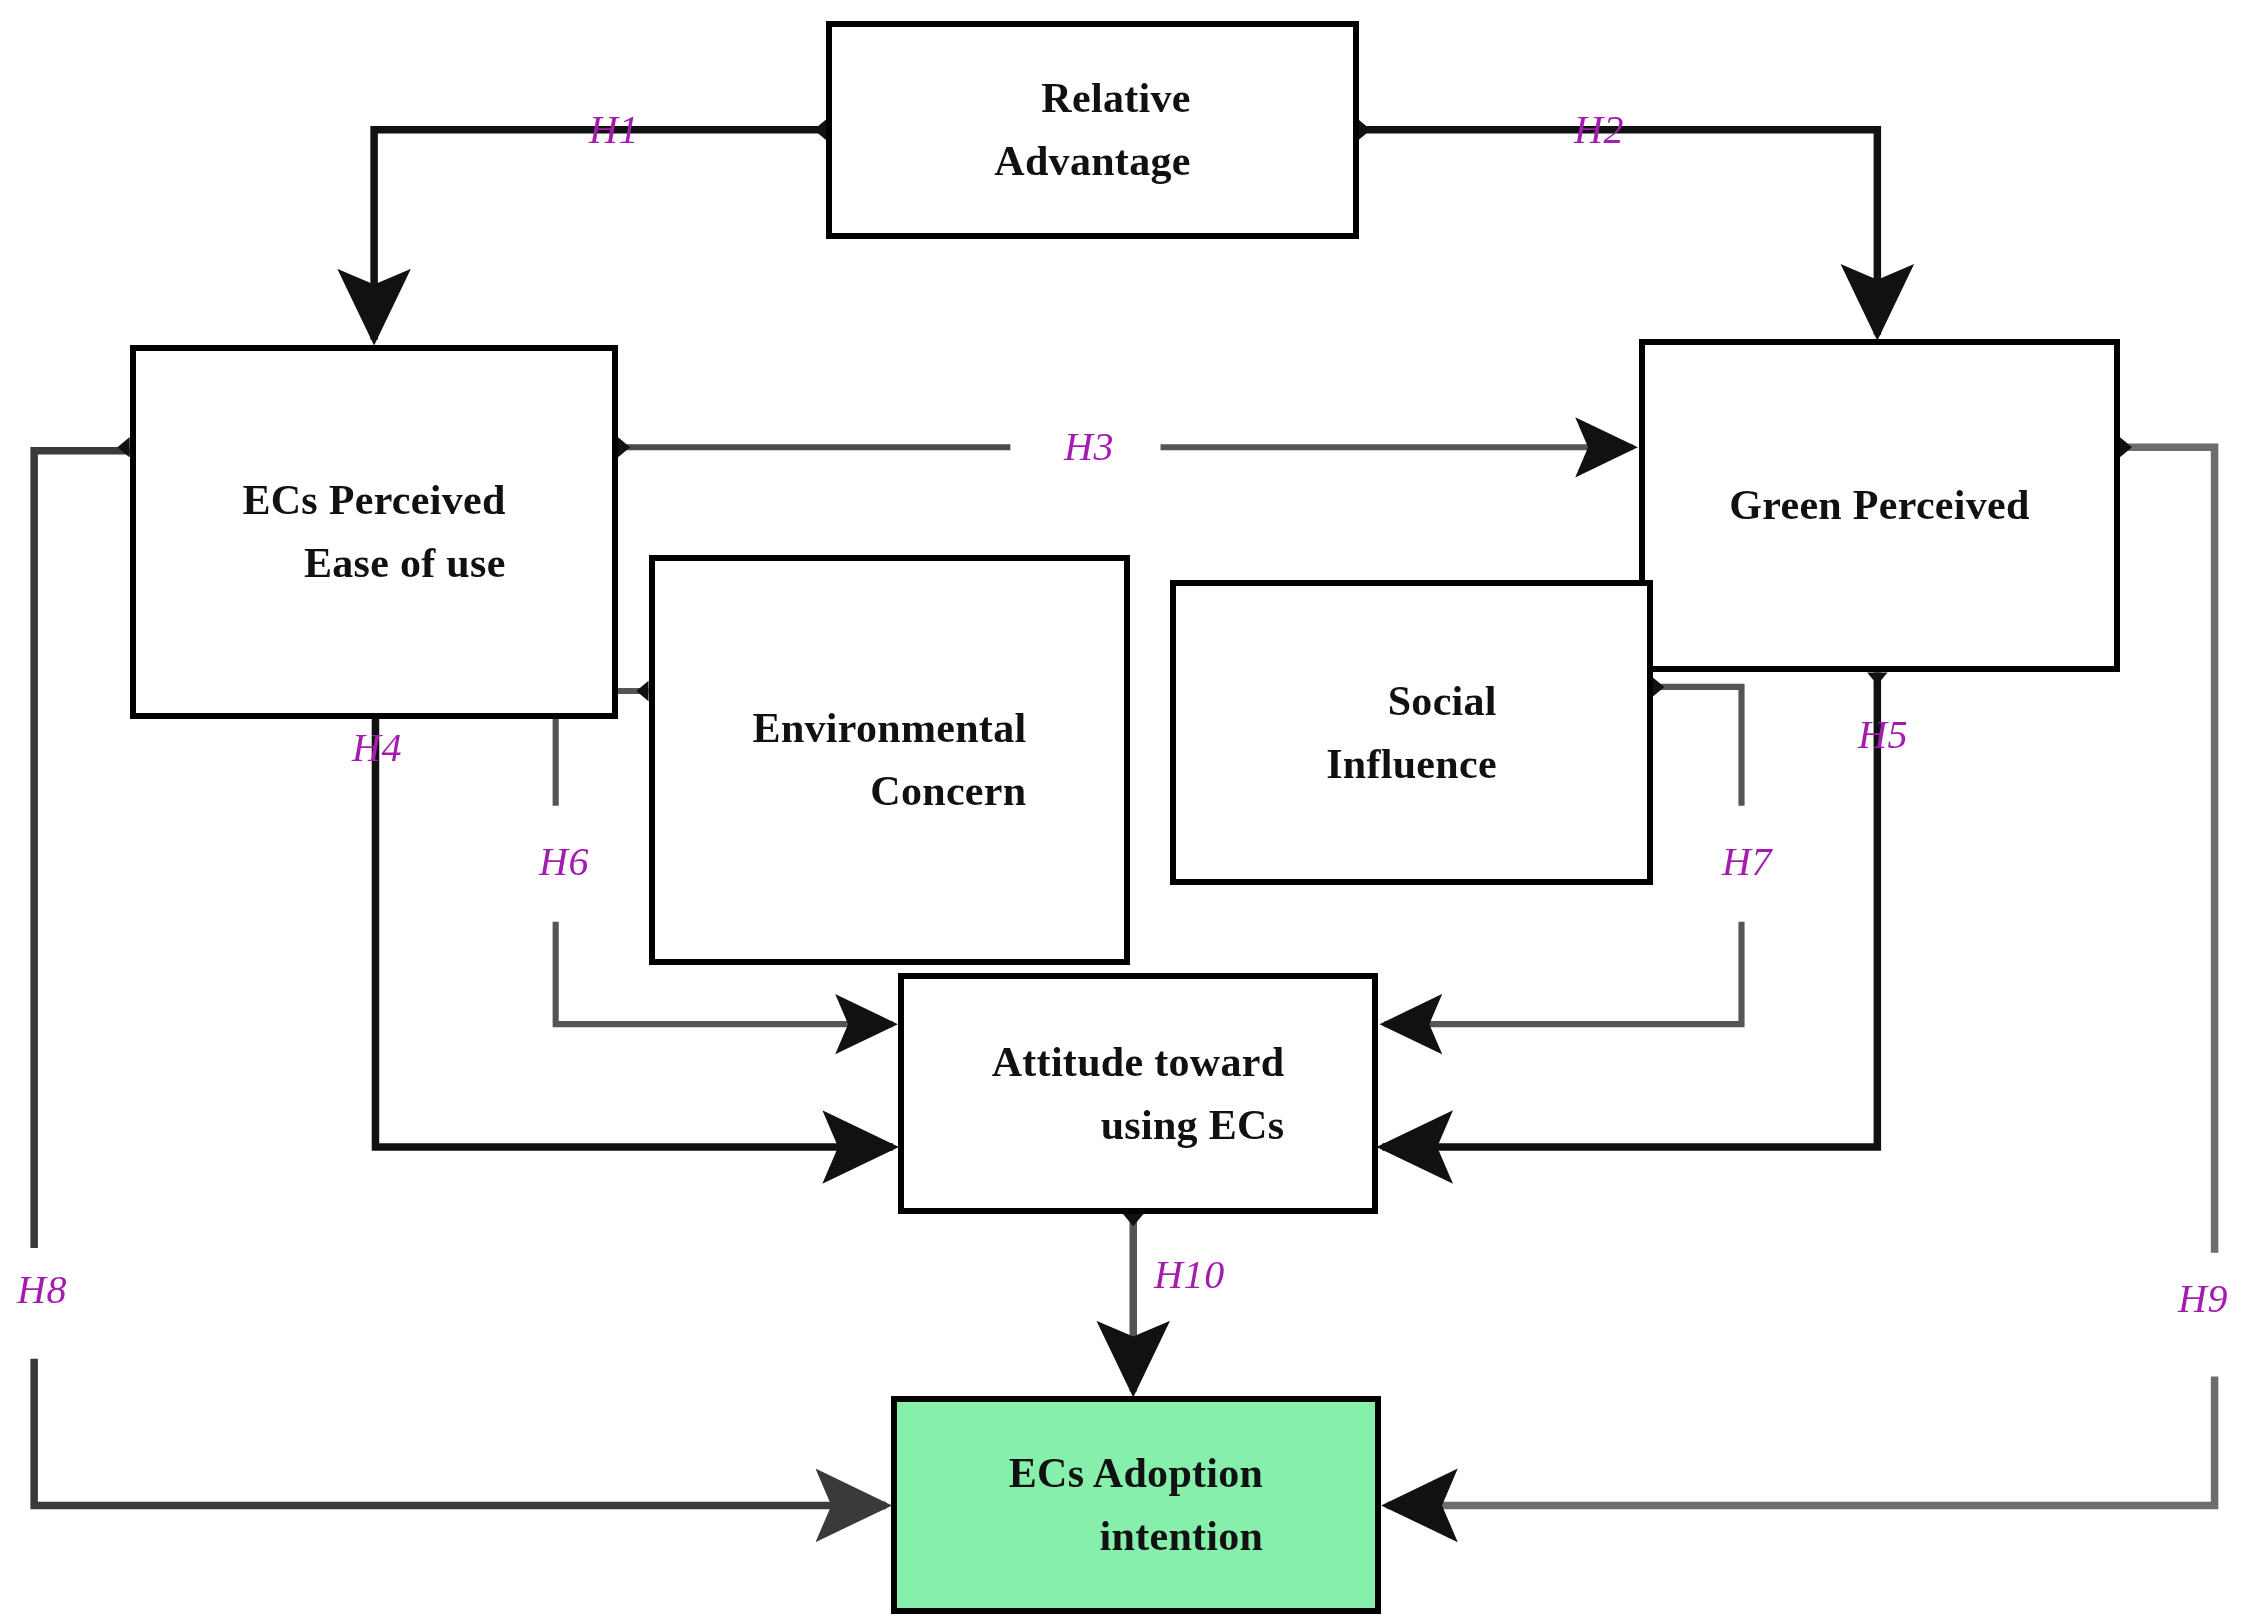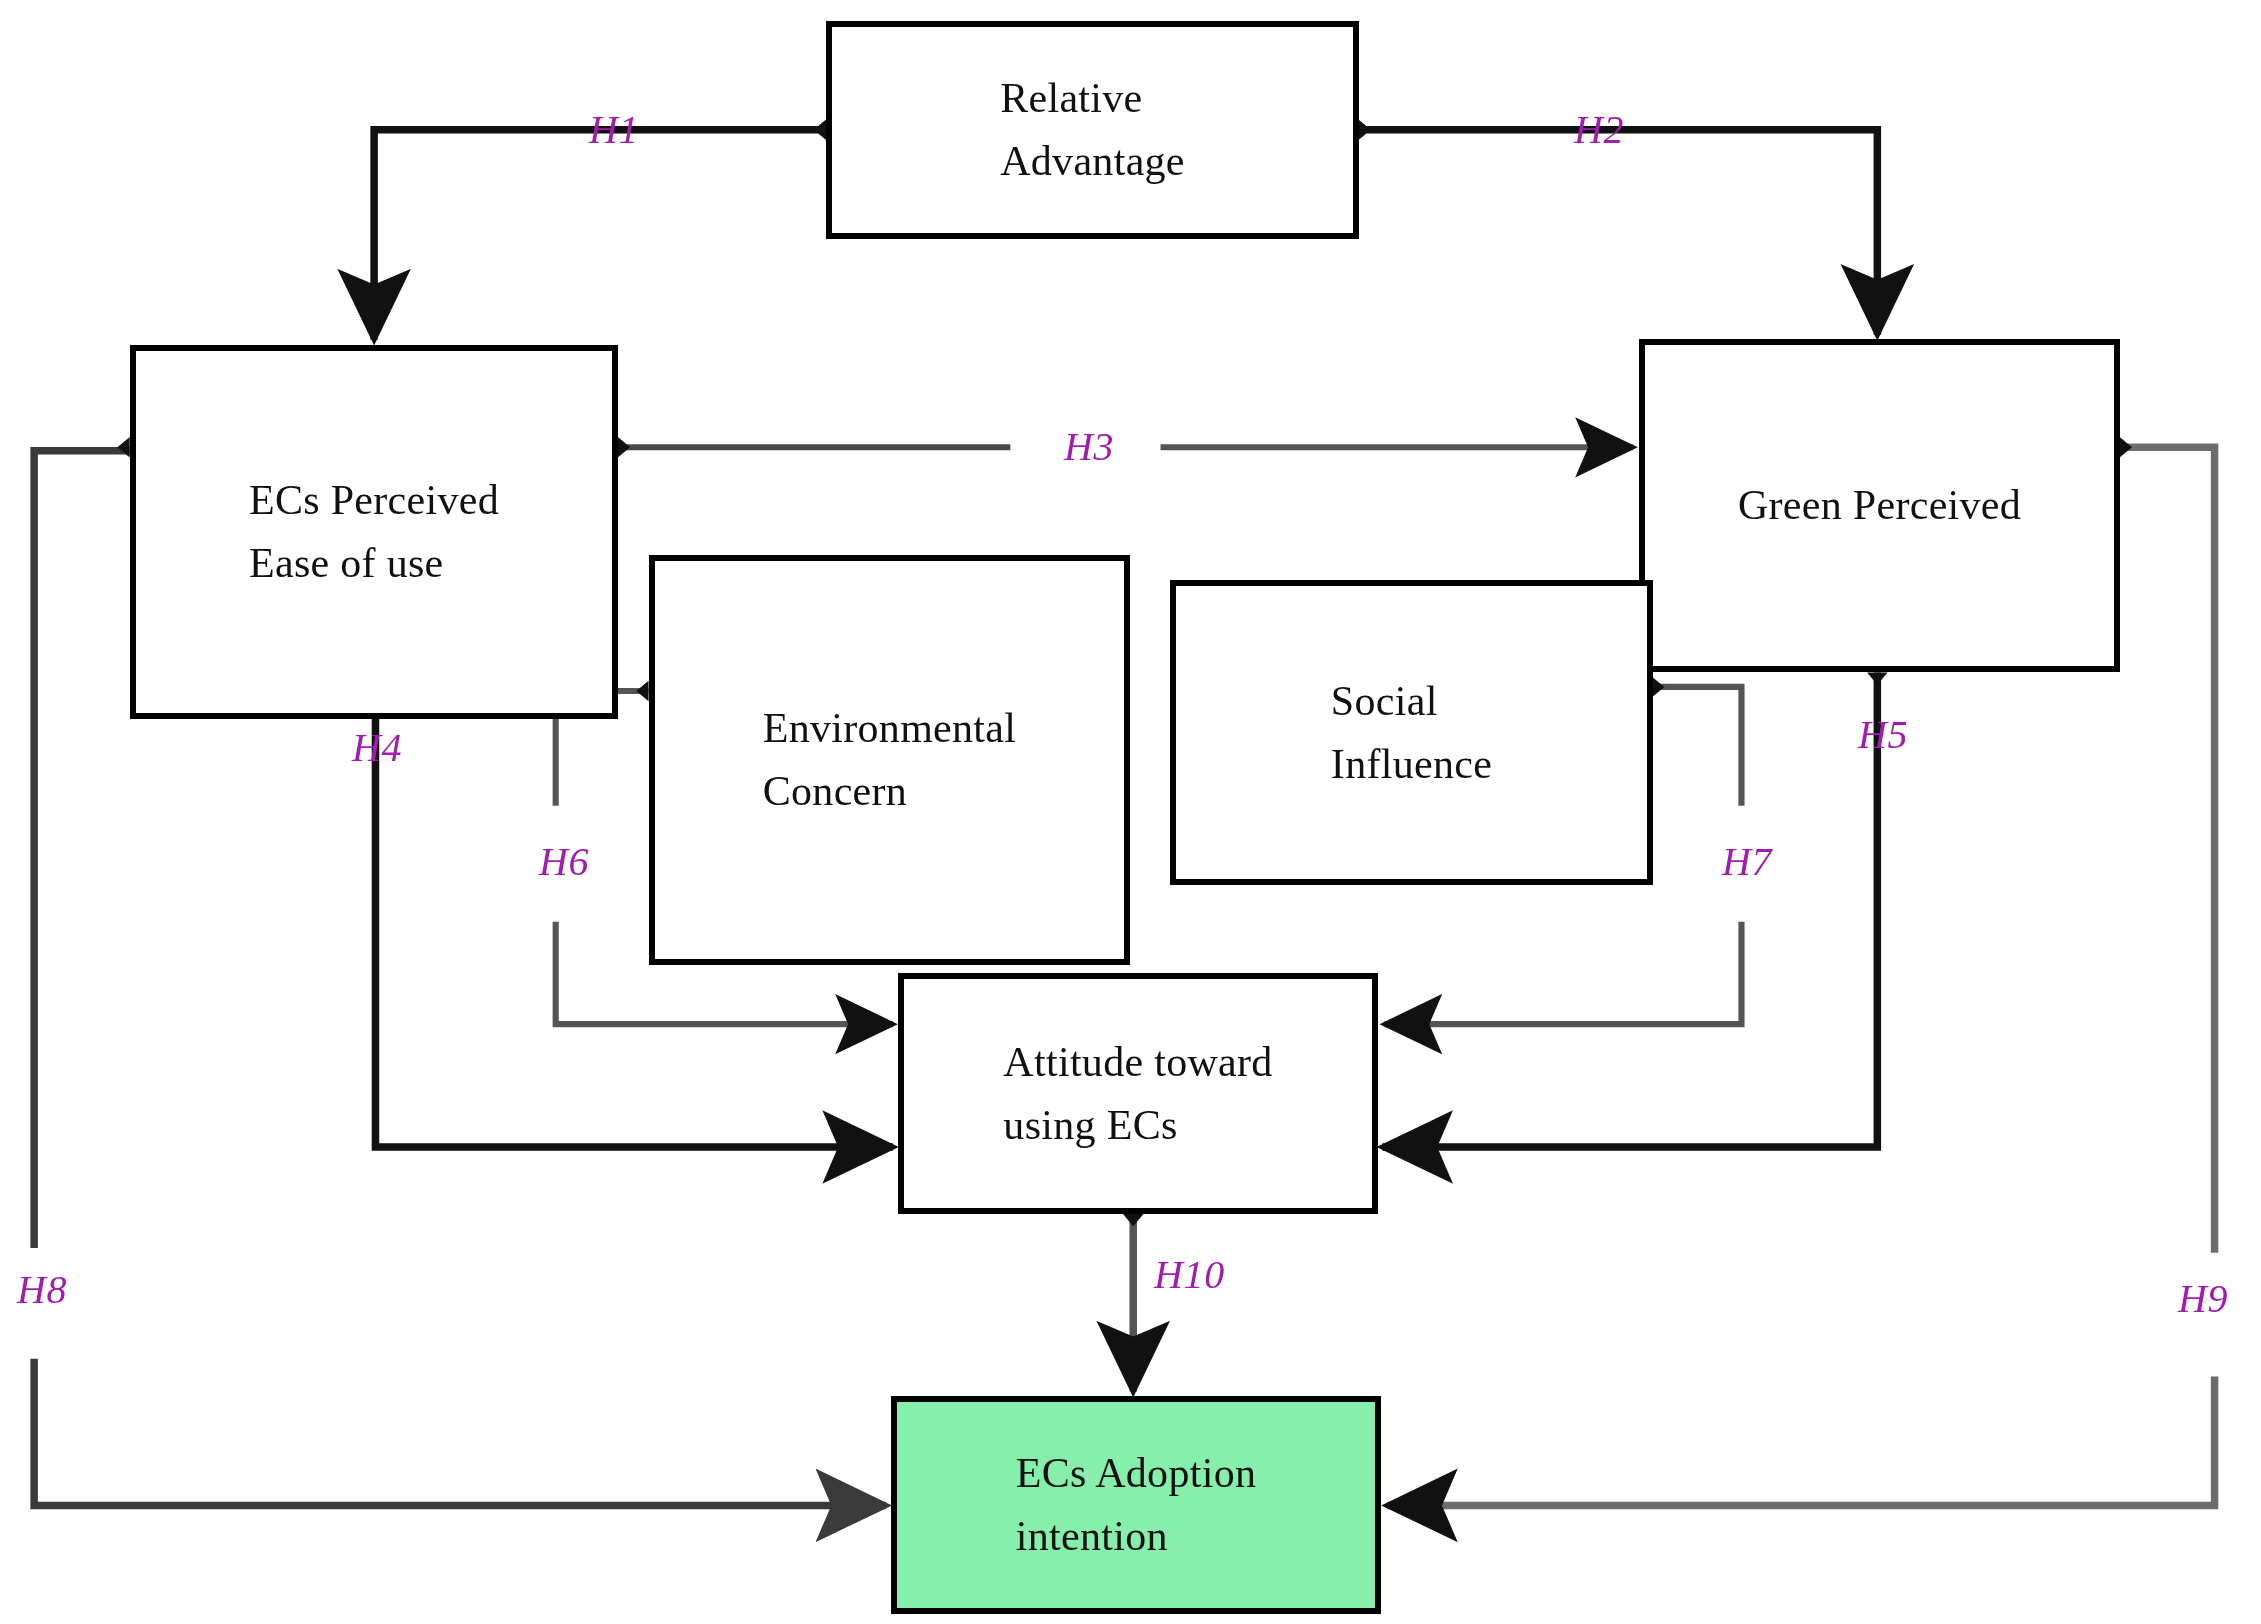--- a/index.html
+++ b/index.html
@@ -1,21 +1,21 @@
 <!DOCTYPE html>
 <html style="font-size:11px"><head>
 <meta charset="utf-8">
 <style>
   html,body{margin:0;padding:0;background:#fff;}
   #stage{position:relative;width:2261px;height:1625px;background:#ffffff;overflow:hidden;
          font-family:"Liberation Serif","DejaVu Serif",serif;}
   #svg{position:absolute;left:0;top:0;width:2261px;height:1625px;}
   .node{position:absolute;box-sizing:border-box;border:6.1px solid #000;background:#ffffff;
-        display:flex;align-items:center;justify-content:center;text-align:left;
-        font-family:"Liberation Serif","DejaVu Serif",serif;font-weight:normal;
+        display:flex;align-items:center;justify-content:center;text-align:right;
+        font-family:"Liberation Serif","DejaVu Serif",serif;font-weight:bold;
         font-size:42px;line-height:1.5;color:#111;letter-spacing:0.3px;}
   .node.shaded{background:#86efac;}
   .node span{display:block;padding:0 9.6px;}
   .hlabel{position:absolute;font-family:"Liberation Serif","DejaVu Serif",serif;
           font-size:40px;color:#a21caf;white-space:nowrap;font-weight:400;letter-spacing:0.7px;font-style:italic;}
 </style>
 </head>
 <body>
 
 <div id="stage">

